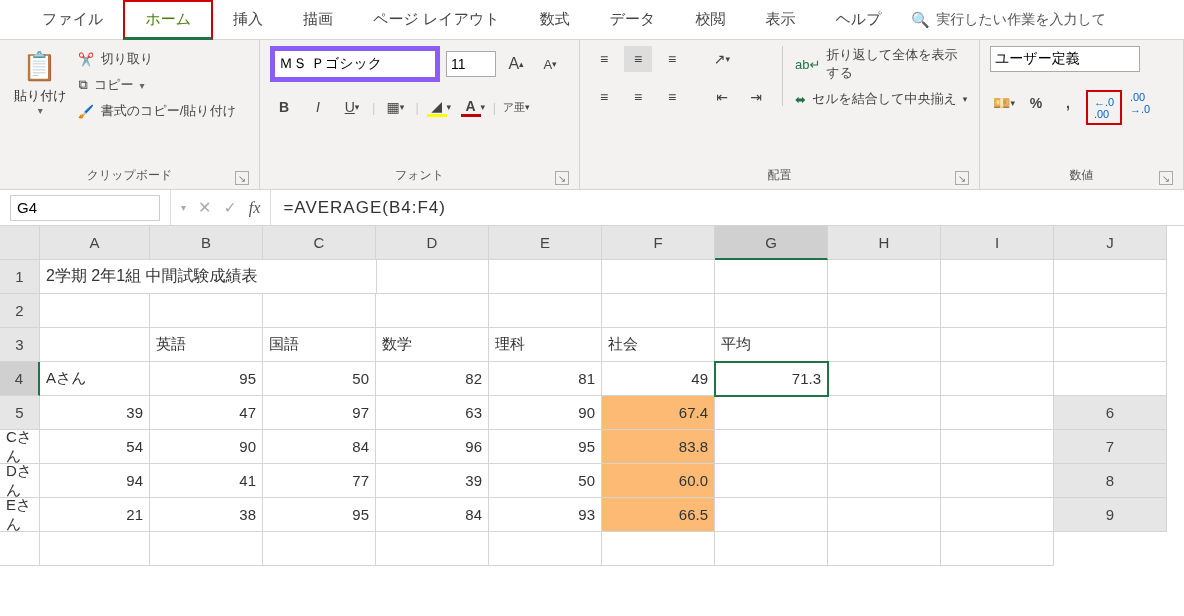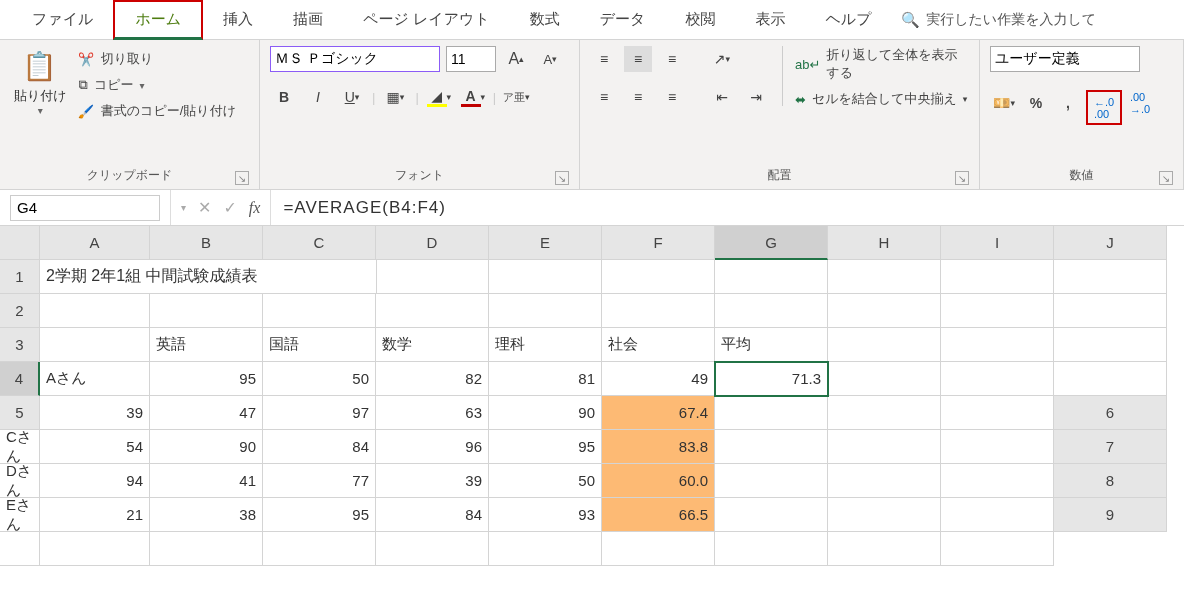--- a/index.html
+++ b/index.html
@@ -1,40 +1,40 @@
 <!DOCTYPE html>
 <html><head>
 <meta charset="utf-8">
 <style>
 * { box-sizing: border-box; margin: 0; padding: 0; }
 body { font-family: "Meiryo", "MS PGothic", sans-serif; font-size: 13px; background: #fff; color: #333; width: 1184px; height: 616px; overflow: hidden; }
 
 
-.tabs { display: flex; align-items: center; height: 40px; padding: 0 12px; border-bottom: 1px solid #d4d4d4; background: #fff; }
+.tabs { display: flex; align-items: center; height: 40px; padding: 0 22px; border-bottom: 1px solid #d4d4d4; background: #fff; }
 .tab { padding: 8px 20px; font-size: 15px; color: #444; cursor: pointer; }
 .tab.active { border: 2px solid #c00; border-bottom: 3px solid #217346; color: #4d7c0f; font-weight: 500; }
 .search-box { display: flex; align-items: center; color: #555; margin-left: 10px; font-size: 14px; }
 .search-icon { margin-right: 6px; font-size: 15px; }
 
 
 .ribbon { display: flex; background: #f3f2f1; border-bottom: 1px solid #d4d4d4; height: 150px; }
 .group { border-right: 1px solid #d4d4d4; padding: 6px 10px 2px 10px; display: flex; flex-direction: column; justify-content: space-between; }
 .group-body { display: flex; flex: 1; align-items: flex-start; }
 .group-label { text-align: center; font-size: 12px; color: #555; padding: 3px 0; position: relative; }
 .dlg { position: absolute; right: 0; bottom: 2px; color: #888; font-size: 10px; border:1px solid #aaa; width:14px; height:14px; display:flex; align-items:center; justify-content:center;}
 .vstack { display: flex; flex-direction: column; gap: 8px; }
 .hstack { display: flex; align-items: center; gap: 6px; }
 
 
 .paste-big { display:flex; flex-direction:column; align-items:center; padding: 4px; margin-right:8px; }
 .paste-icon { font-size: 28px; color: #888; }
 .clip-item { display: flex; align-items: center; gap: 6px; font-size: 13px; color: #444; }
 
 
-.font-select { width: 170px; height: 26px; font-size: 14px; padding: 2px 4px; border:1px solid #8b5cf6; background:#fff;}
+.font-select { width: 170px; height: 36px; font-size: 14px; padding: 2px 4px; border:5px solid #8b5cf6; background:#fff;}
 .size-select { width: 50px; height: 26px; font-size: 14px; padding: 2px 4px; border:1px solid #aaa; background:#fff;}
 .btn { width: 28px; height: 26px; display: inline-flex; align-items: center; justify-content: center; font-size: 14px; color: #444; cursor: pointer; }
 .color-bar { width: 20px; height: 3px; display: block; }
 
 
 .num-fmt-select { width: 150px; height: 26px; font-size: 14px; padding:2px 4px; border:1px solid #aaa; background:#fff; }
 .num-row { display:flex; gap:4px; margin-top:10px; }
 .red-box { border: 2px solid #c00; padding: 2px; }
 
 

